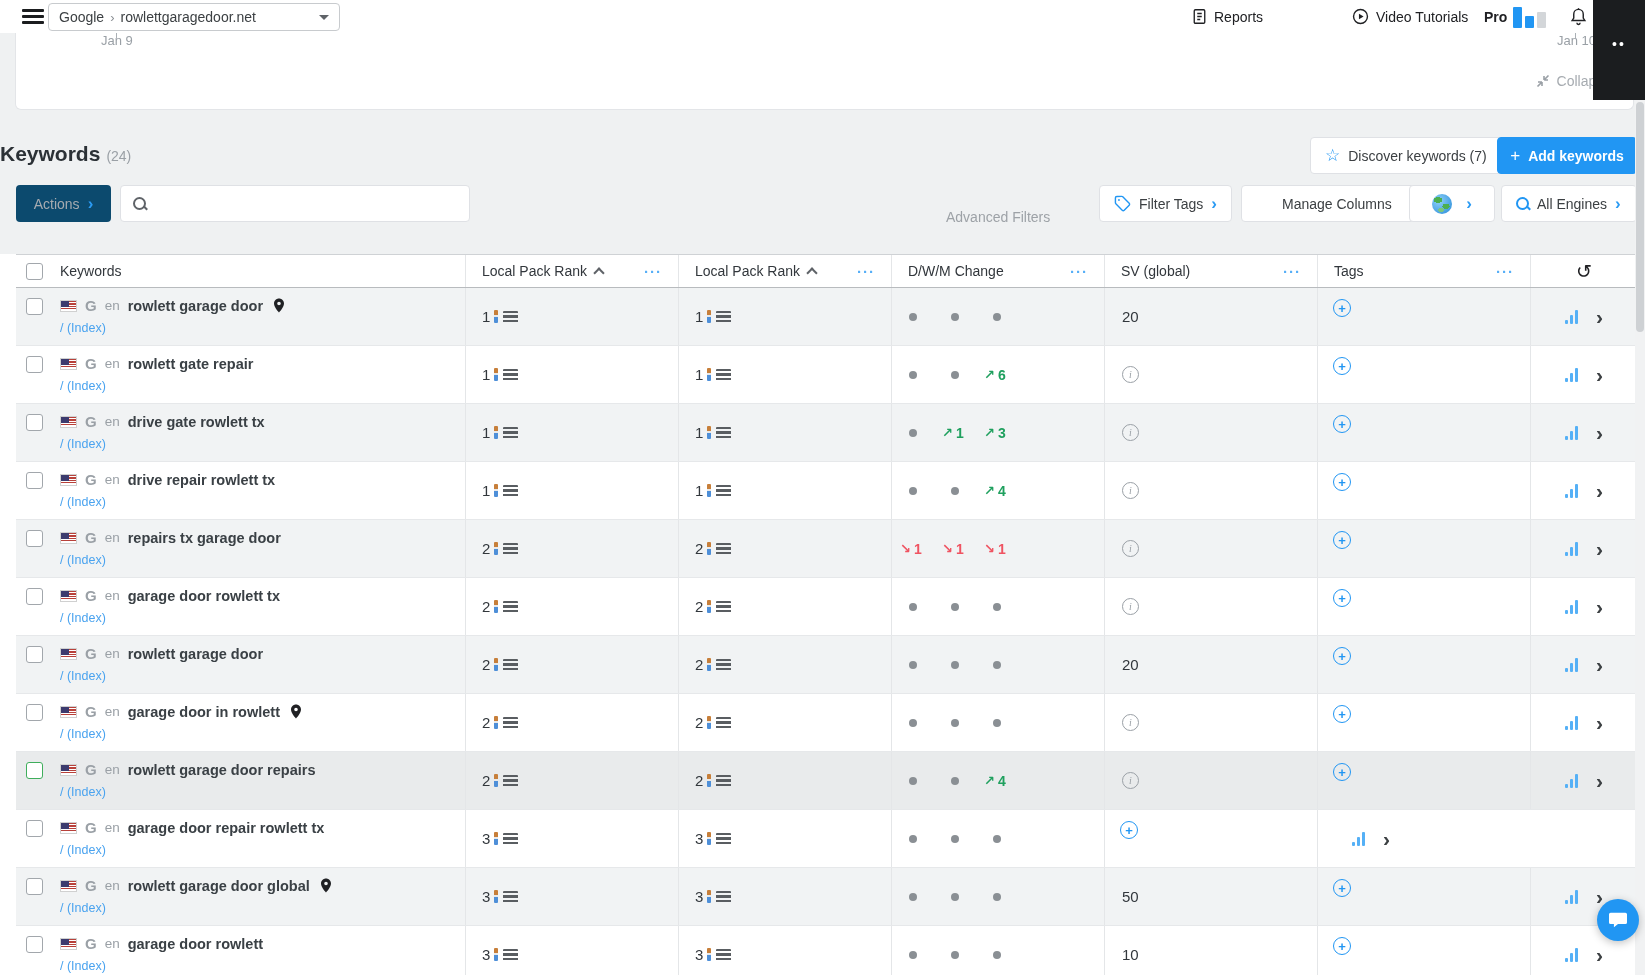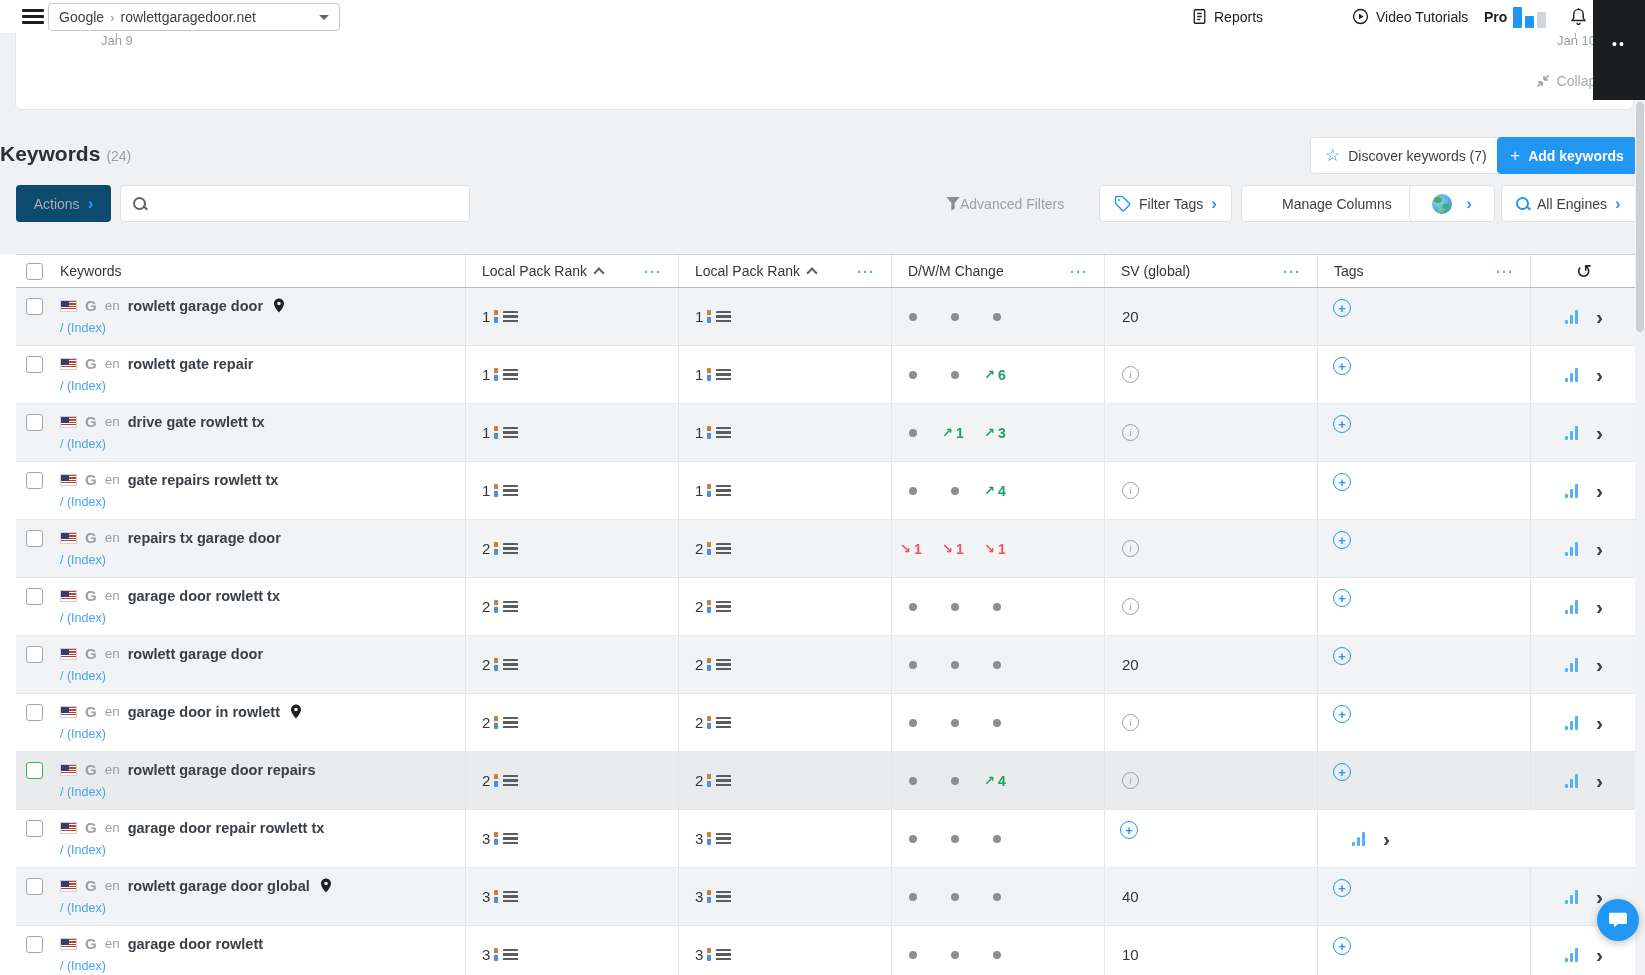--- a/index.html
+++ b/index.html
@@ -46,21 +46,21 @@
   .toolbar { position:absolute; left:0; top:185px; width:100%; height:37px; z-index:3; }
   .actions-btn { position:absolute; left:16px; width:95px; background:#0c4a6e; border:none; color:#a6abb0; justify-content:center; }
   .search-box { position:absolute; left:120px; width:350px; height:37px; background:#fff; border:1px solid #dfe1e5; border-radius:4px;
                 display:flex; align-items:center; padding:0 12px; gap:9px; }
   .search-box input { border:none; outline:none; flex:1; font-size:14px; font-family:inherit; background:transparent; }
   .mag { position:relative; width:13px; height:13px; flex:none; }
   .mag::before { content:""; position:absolute; left:0; top:0; width:9px; height:9px; border:2px solid #5f6368; border-radius:50%; }
   .mag::after { content:""; position:absolute; left:10px; top:10px; width:2px; height:5px; background:#5f6368; transform:rotate(-45deg); transform-origin:top left; }
   .mag.blue::before { border-color:#2196f3; }
   .mag.blue::after { background:#2196f3; }
-  .adv-filters { position:absolute; left:946px; height:37px; display:flex; align-items:center; gap:0; color:#9da2a7; font-size:14px; cursor:pointer; }
+  .adv-filters { position:absolute; left:946px; height:37px; display:flex; align-items:center; gap:24px; color:#9da2a7; font-size:14px; cursor:pointer;flex-direction:column; }
   .funnel { width:14px; height:14px; background:#8a8f94; clip-path:polygon(0 0,100% 0,62% 46%,62% 88%,38% 100%,38% 46%); }
   .filter-tags { position:absolute; left:1099px; }
   .manage-cols { position:absolute; left:1241px;padding-left:40px; }
   .globe-btn { position:absolute; left:1409px; width:86px; justify-content:center; gap:14px; }
   .globe { width:20px; height:20px; border-radius:50%;
            background:
              radial-gradient(ellipse 6px 4px at 30% 30%, #4caf50 70%, transparent 71%),
              radial-gradient(ellipse 5px 4px at 70% 62%, #4caf50 70%, transparent 71%),
              radial-gradient(ellipse 4px 3px at 45% 80%, #7bc67e 70%, transparent 71%),
              radial-gradient(circle at 35% 35%, #8ed0f8, #3f9be0 75%); }
@@ -481,21 +481,21 @@
         <div class="trow">
     <div class="cell c-check">
             <span class="cb"></span>
           </div>
     <div class="cell c-kw">
       <div class="kwwrap">
         <div class="kline1">
           <span class="flag"></span>
           <span class="g-ic">G</span>
           <span class="lang">en</span>
-          <span class="kw-text">gate repairs rowlett tx</span>
+          <span class="kw-text">drive repair rowlett tx</span>
 
         </div>
         <div class="kline2">
           <a class="url-link" href="#">/ (Index)</a>
         </div>
       </div>
     </div>
     <div class="cell c-rank r1">
       <span class="rank-num">1</span>
       <span class="rank-sliver"></span>
@@ -963,21 +963,21 @@
       <span class="dwm-slot">
         <span class="dot"></span>
 
       </span>
       <span class="dwm-slot">
         <span class="dot"></span>
 
       </span>
     </div>
     <div class="cell c-sv">
-      <span class="sv-val">40</span>
+      <span class="sv-val">50</span>
 
     </div>
     <div class="cell c-tags">
       <span class="tag-plus">+</span>
     </div>
     <div class="cell c-act">
       <span class="actwrap">
         <span class="mini-bars">
           <b style="height:4px;"></b>
                 <b style="height:9px;"></b>

